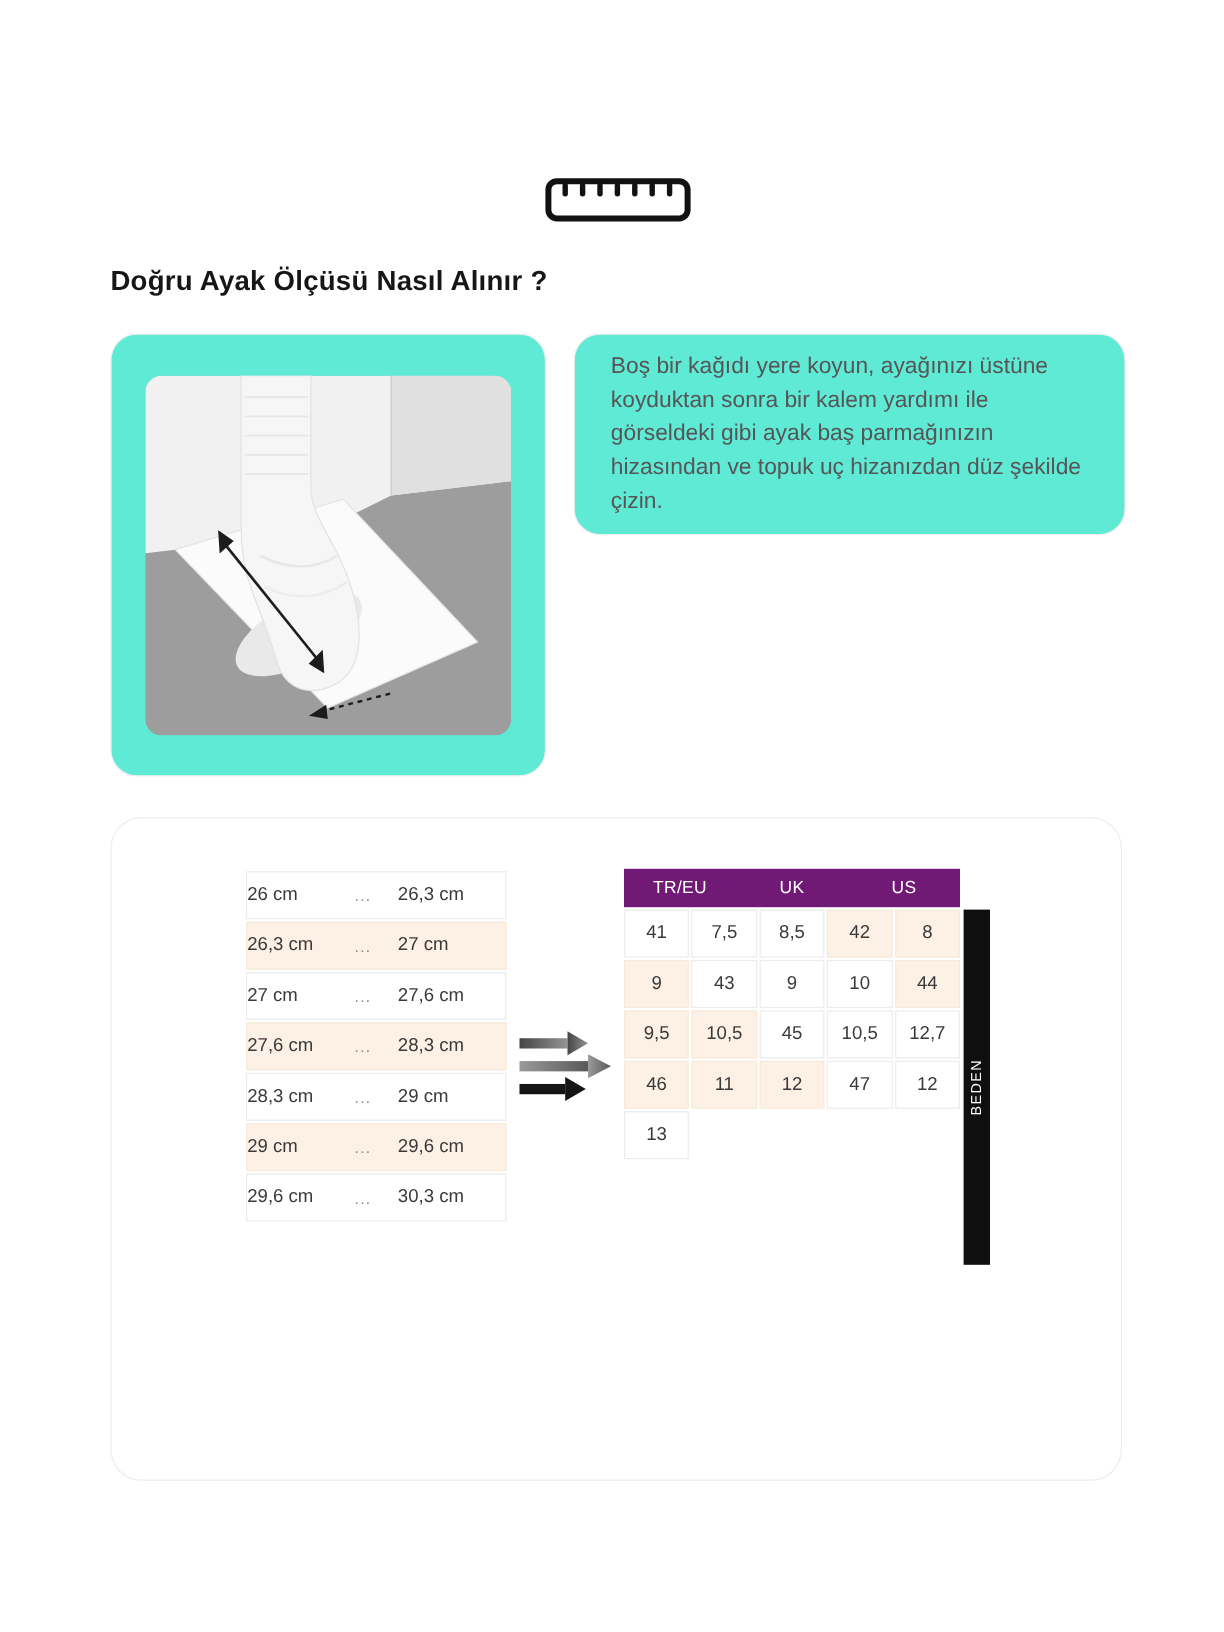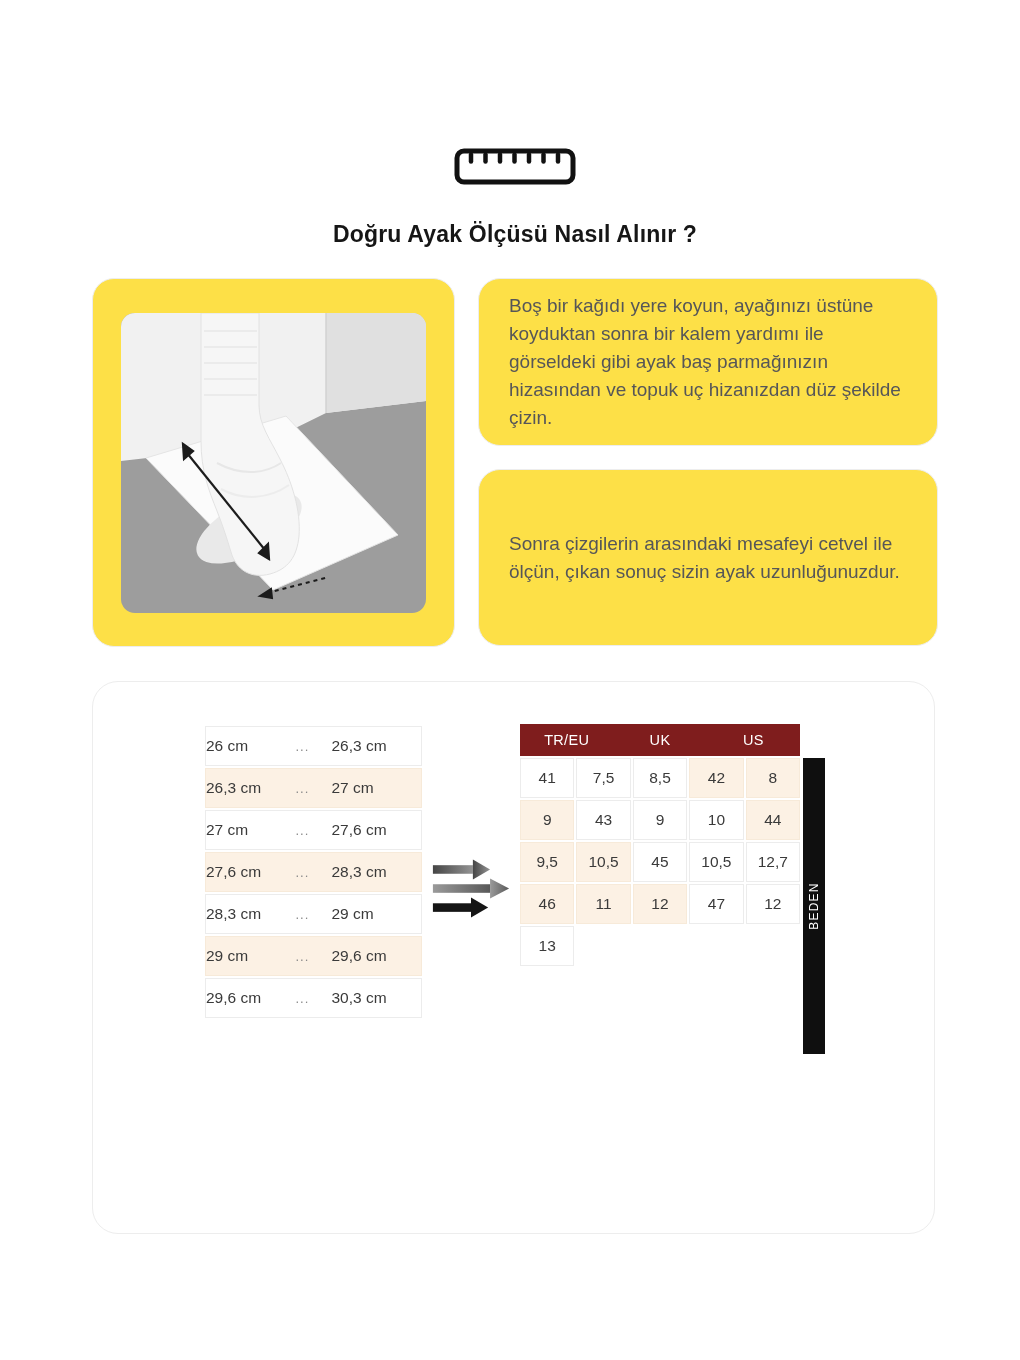--- a/index.html
+++ b/index.html
@@ -7,32 +7,32 @@
   body {
     width:1020px; height:1360px;
     font-family:"Liberation Sans", sans-serif;
     color:#2e2e2e;
     overflow:hidden;
   }
   .page { width:1020px; padding-top:148px; }
   .content { width:846px; margin-left:92px; }
 
   
-  .hero { text-align:center; }
+  .hero { text-align:left; }
   .ruler-wrap { display:flex; justify-content:center; }
   .page-title {
     margin-top:36px;
     font-size:23px; font-weight:700; color:#161616;
     letter-spacing:.2px;
   }
 
   
   .guide-row { display:flex; gap:23px; margin-top:30px; }
   .card {
-    border:1.5px solid #ededed; border-radius:22px; background:#fde047;
+    border:1.5px solid #ededed; border-radius:22px; background:#5eead4;
   }
   .photo-card {
     width:363px; height:369px;
     display:flex; align-items:center; justify-content:center;
   }
   .photo-frame { width:305px; height:300px; border-radius:14px; overflow:hidden; }
   .steps-col { display:flex; flex-direction:column; gap:23px; width:460px; }
   .step-card {
     width:460px; padding:28px 30px;
     display:flex; align-items:center;
@@ -74,21 +74,21 @@
 
   
   .arrows-wrap {
     width:98px; align-self:stretch;
     display:flex; align-items:center; justify-content:center;
   }
 
   
   .eu-table { width:280px; }
   .eu-header {
-    height:32px; background:#7f1d1d; color:#fff;
+    height:32px; background:#701a75; color:#fff;
     display:grid; grid-template-columns:repeat(3,1fr);
     align-items:center; text-align:center;
     font-size:14.5px; letter-spacing:.3px;
   }
   .eu-grid {
     margin-top:2px;
     display:grid; grid-template-columns:repeat(5,1fr);
     gap:2px;
     text-align:center;
   }
@@ -175,23 +175,20 @@
               <line x1="146" y1="280" x2="208" y2="264" stroke-dasharray="4,4"></line>
               <polygon points="139,283 150,276 151,285"></polygon>
             </g>
           </svg>
         </div>
       </div>
 
       <div class="steps-col">
         <div class="card step-card first">
           <p class="step-text">Boş bir kağıdı yere koyun, ayağınızı üstüne koyduktan sonra bir kalem yardımı ile görseldeki gibi ayak baş parmağınızın hizasından ve topuk uç hizanızdan düz şekilde çizin.</p>
-        </div>
-        <div class="card step-card second">
-          <p class="step-text">Sonra çizgilerin arasındaki mesafeyi cetvel ile ölçün, çıkan sonuç sizin ayak uzunluğunuzdur.</p>
         </div>
       </div>
     </div>
 
     <div class="size-card">
 
       <div class="tables-row">
 
         <div class="cm-table">
           <div id="cm-rows">

